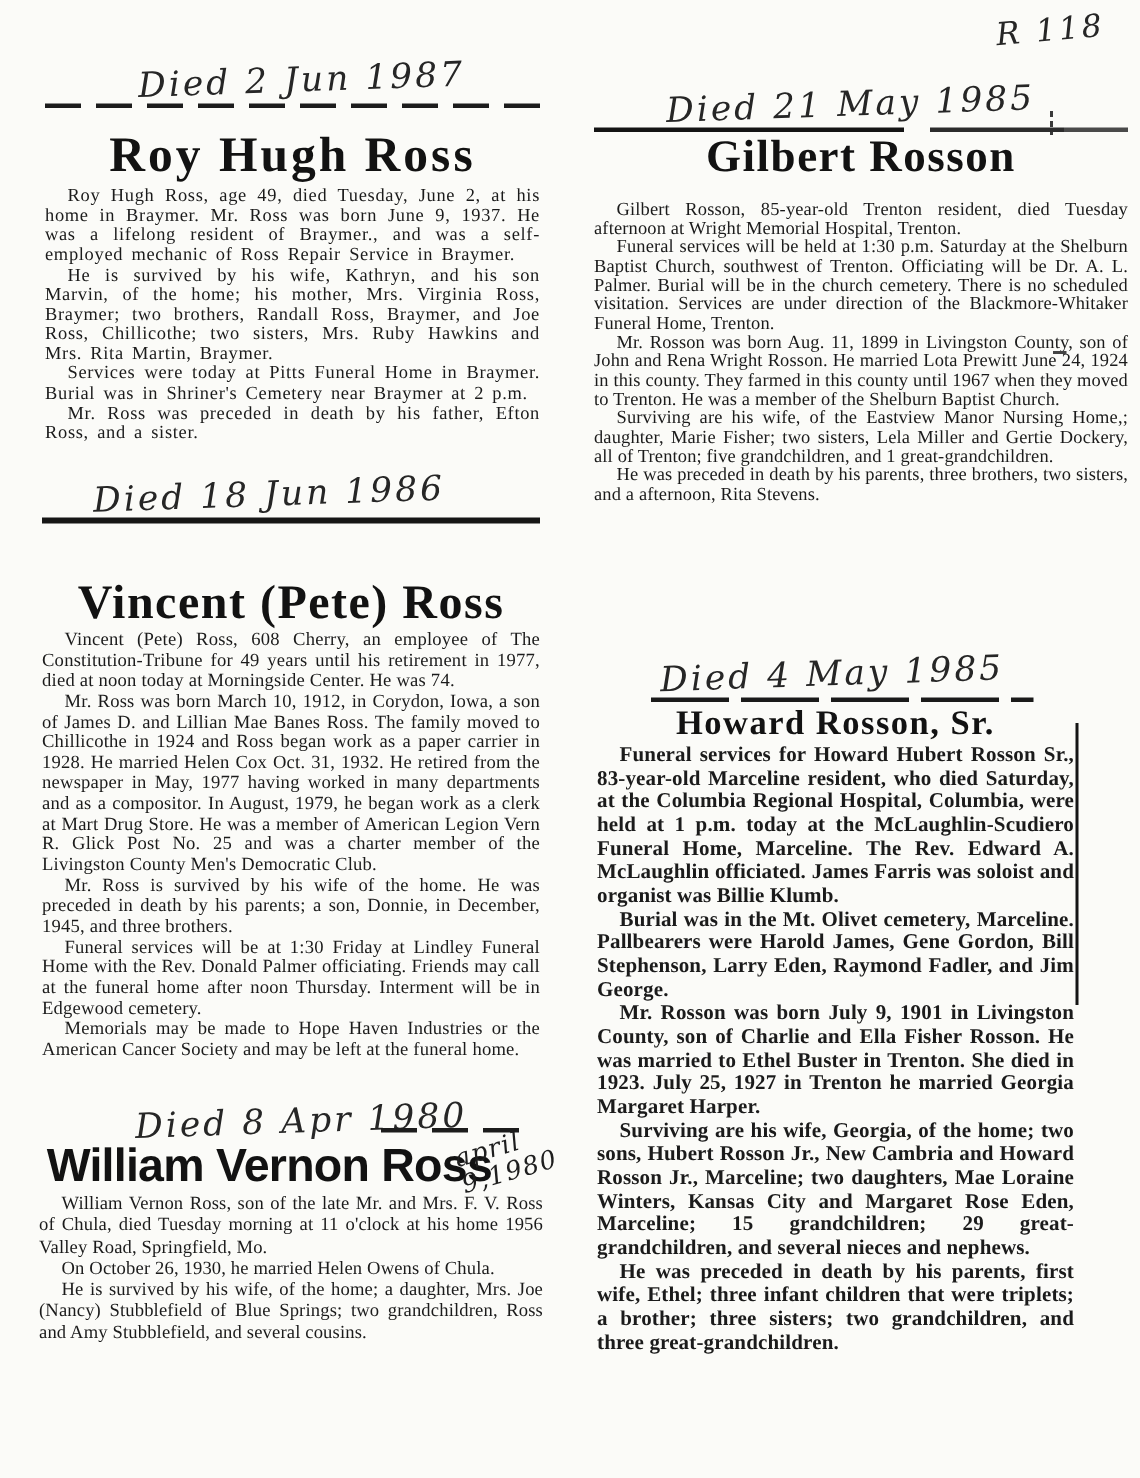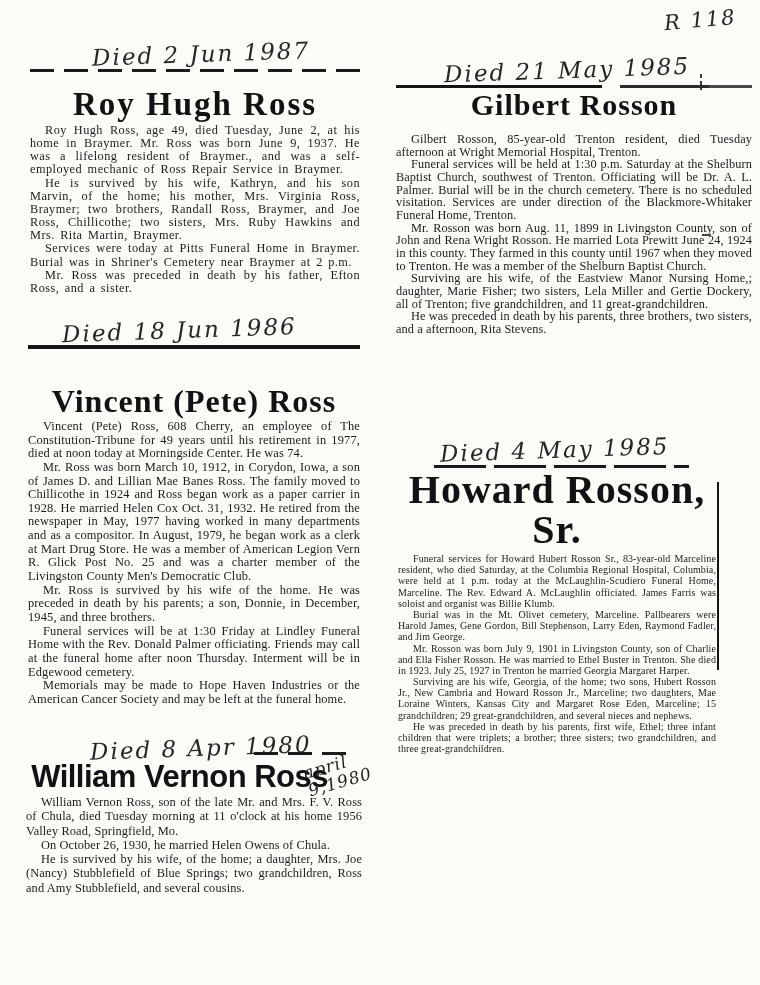--- a/index.html
+++ b/index.html
@@ -65,22 +65,22 @@
 
   
   #clip-vincent{left:28px;top:316px;width:332px;}
   #clip-vincent .hw-date{margin-left:34px;font-size:23px;transform:rotate(-2deg);}
   #clip-vincent .obit-title{font-size:32px;margin-top:36px;}
   #clip-vincent .obit-body{font-size:12.4px;line-height:1.1;letter-spacing:0.15px;}
 
   
   #clip-howard{left:398px;top:436px;width:318px;}
   #clip-howard .hw-date{margin-left:42px;font-size:23px;transform:rotate(-2deg);}
-  #clip-howard .obit-title{font-size:40px;}
-  #clip-howard .obit-body{font-size:10px;line-height:1.12;letter-spacing:0.1px;}
+  #clip-howard .obit-title{font-size:23px;}
+  #clip-howard .obit-body{font-size:14px;line-height:1.12;letter-spacing:0.1px;font-weight:bold;}
   #clip-howard .tear{width:255px;margin-left:36px;}
   .vrule{position:absolute;right:-3px;top:46px;width:2px;height:188px;background:#151515;}
 
   
   #clip-william{left:26px;top:734px;width:336px;}
   #clip-william .hw-date{margin-left:64px;font-size:23px;transform:rotate(-2deg);}
   #clip-william .obit-title{
     font-family:Liberation Sans, sans-serif;
     font-size:31px;letter-spacing:-0.5px;
     padding-right:34px;
@@ -115,21 +115,21 @@
   </article>
 
   <article class="clip" id="clip-gilbert">
     <div class="hw hw-date">Died 21 May 1985</div>
     <div class="tear tear-mixed"></div>
     <h1 class="obit-title">Gilbert Rosson</h1>
     <div class="obit-body">
       <p>Gilbert Rosson, 85-year-old Trenton resident, died Tuesday afternoon at Wright Memorial Hospital, Trenton.</p>
       <p>Funeral services will be held at 1:30 p.m. Saturday at the Shelburn Baptist Church, southwest of Trenton. Officiating will be Dr. A. L. Palmer. Burial will be in the church cemetery. There is no scheduled visitation. Services are under direction of the Blackmore-Whitaker Funeral Home, Trenton.</p>
       <p>Mr. Rosson was born Aug. 11, 1899 in Livingston County, son of John and Rena Wright Rosson. He married Lota Prewitt June 24, 1924 in this county. They farmed in this county until 1967 when they moved to Trenton. He was a member of the Shelburn Baptist Church.</p>
-      <p>Surviving are his wife, of the Eastview Manor Nursing Home,; daughter, Marie Fisher; two sisters, Lela Miller and Gertie Dockery, all of Trenton; five grandchildren, and 11 great-grandchildren.</p>
+      <p>Surviving are his wife, of the Eastview Manor Nursing Home,; daughter, Marie Fisher; two sisters, Lela Miller and Gertie Dockery, all of Trenton; five grandchildren, and 1 great-grandchildren.</p>
       <p>He was preceded in death by his parents, three brothers, two sisters, and a afternoon, Rita Stevens.</p>
     </div>
 
   </article>
   <div class="edge-mark-v" style="left:700px;top:74px;"></div>
   <div class="edge-mark-dash" style="left:702px;top:234px;"></div>
 
   <article class="clip" id="clip-vincent">
     <div class="hw hw-date">Died 18 Jun 1986</div>
     <div class="tear tear-solid"></div>

